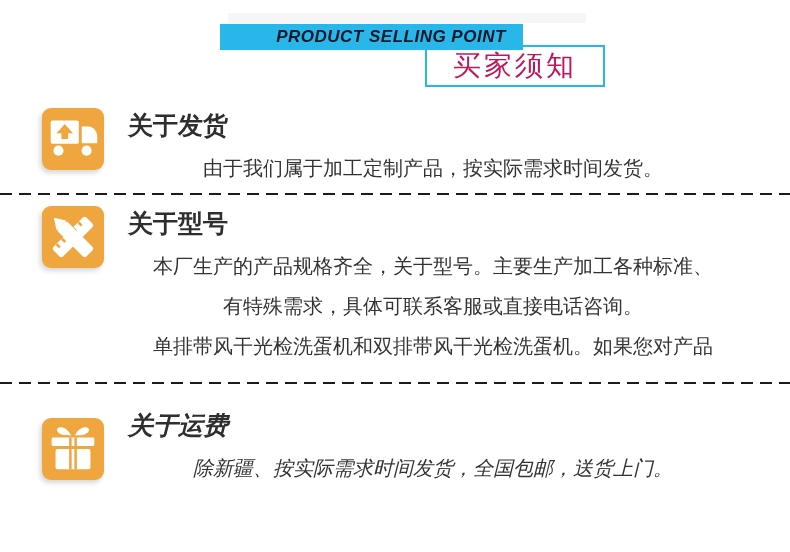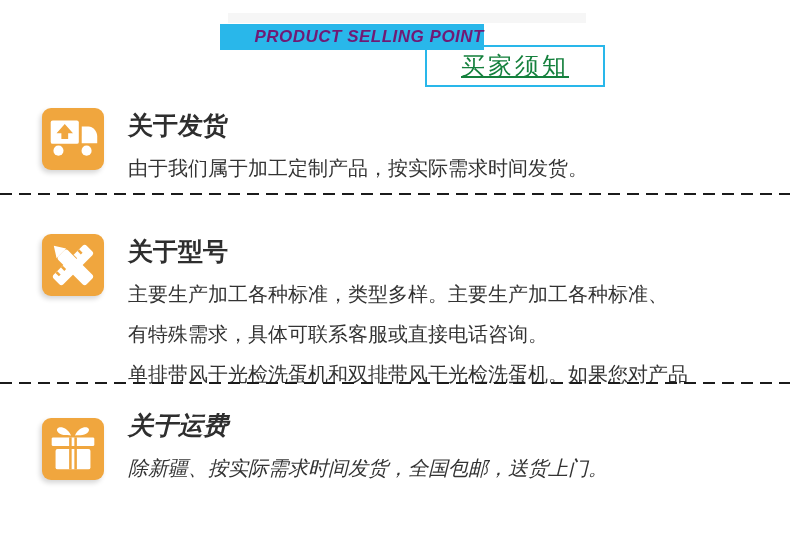--- a/index.html
+++ b/index.html
@@ -8,59 +8,59 @@
     background:#ffffff;
     font-family:"Liberation Sans","DejaVu Sans",sans-serif;
   }
   
   .topbar-shadow{
     position:absolute;left:228px;top:13px;width:358px;height:10px;
     background:#f6f6f6;
   }
   .banner{
     position:absolute;left:220px;top:24px;width:264px;height:26px;
-    background:#29b7ea;color:#701a75;
+    background:#29b7ea;color:#0f172a;
     font-weight:bold;font-style:italic;font-size:17px;line-height:26px;
-    text-align:right;letter-spacing:0.5px;z-index:2;
+    text-align:center;letter-spacing:0.5px;z-index:2;padding-left:39px;
   }
   .notice-box{
     position:absolute;left:425px;top:45px;width:176px;height:38px;
     border:2px solid #29b7ea;background:#ffffff;z-index:1;
     display:flex;align-items:center;justify-content:center;
   }
   .notice-box span{
-    color:#15803d;font-size:24px;letter-spacing:3px;line-height:1;text-decoration:underline;
+    color:#be185d;font-size:28px;letter-spacing:3px;line-height:1;
   }
   
   .divider{
     position:absolute;left:0;width:790px;height:2px;
     background:repeating-linear-gradient(90deg,#1b1b1b 0 12px,transparent 12px 19px);
   }
   #divider-1{top:193px;}
   #divider-2{top:382px;}
   
   .section{position:absolute;left:42px;display:flex;}
   #section-shipping{top:106px;}
-  #section-model{top:232px;}
+  #section-model{top:204px;}
   #section-freight{top:406px;font-style:italic;}
   .icon-badge{
     width:62px;height:62px;border-radius:9px;background:#f0a63e;
     box-shadow:-2px 3px 5px rgba(0,0,0,0.16);
     flex:none;margin-top:2px;
     display:flex;align-items:center;justify-content:center;
   }
   #section-freight .icon-badge{margin-top:12px;}
   .icon-badge svg{display:block;}
   .sec-text{margin-left:24px;width:610px;}
   .sec-title{
     font-size:25px;font-weight:bold;color:#2e2e2e;
     line-height:30px;margin:4px 0 8px 0;white-space:nowrap;
   }
   .sec-body{font-size:20px;color:#333333;line-height:40px;}
-  .sec-body div{white-space:nowrap;}
+  .sec-body div{white-space:nowrap;text-align:center;}
 </style>
 </head>
 <body>
 
 <div class="topbar-shadow"></div>
 <div class="banner">PRODUCT SELLING POINT</div>
 <div class="notice-box">
   <span>买家须知</span>
 </div>
 
@@ -99,21 +99,21 @@
 
       <g transform="rotate(-45 32 32)">
         <rect x="25" y="15" width="14" height="41" rx="3" fill="#ffffff"></rect>
         <path d="M32 4 l7 11 h-14 z" fill="#ffffff"></path>
       </g>
     </svg>
   </div>
   <div class="sec-text">
     <div class="sec-title">关于型号</div>
     <div class="sec-body">
-      <div>主要生产加工各种标准，类型多样。主要生产加工各种标准、</div>
+      <div>本厂生产的产品规格齐全，关于型号。主要生产加工各种标准、</div>
       <div>有特殊需求，具体可联系客服或直接电话咨询。</div>
       <div>单排带风干光检洗蛋机和双排带风干光检洗蛋机。如果您对产品</div>
     </div>
   </div>
 </div>
 
 <div class="divider" id="divider-2"></div>
 
 <div class="section" id="section-freight">
   <div class="icon-badge">

